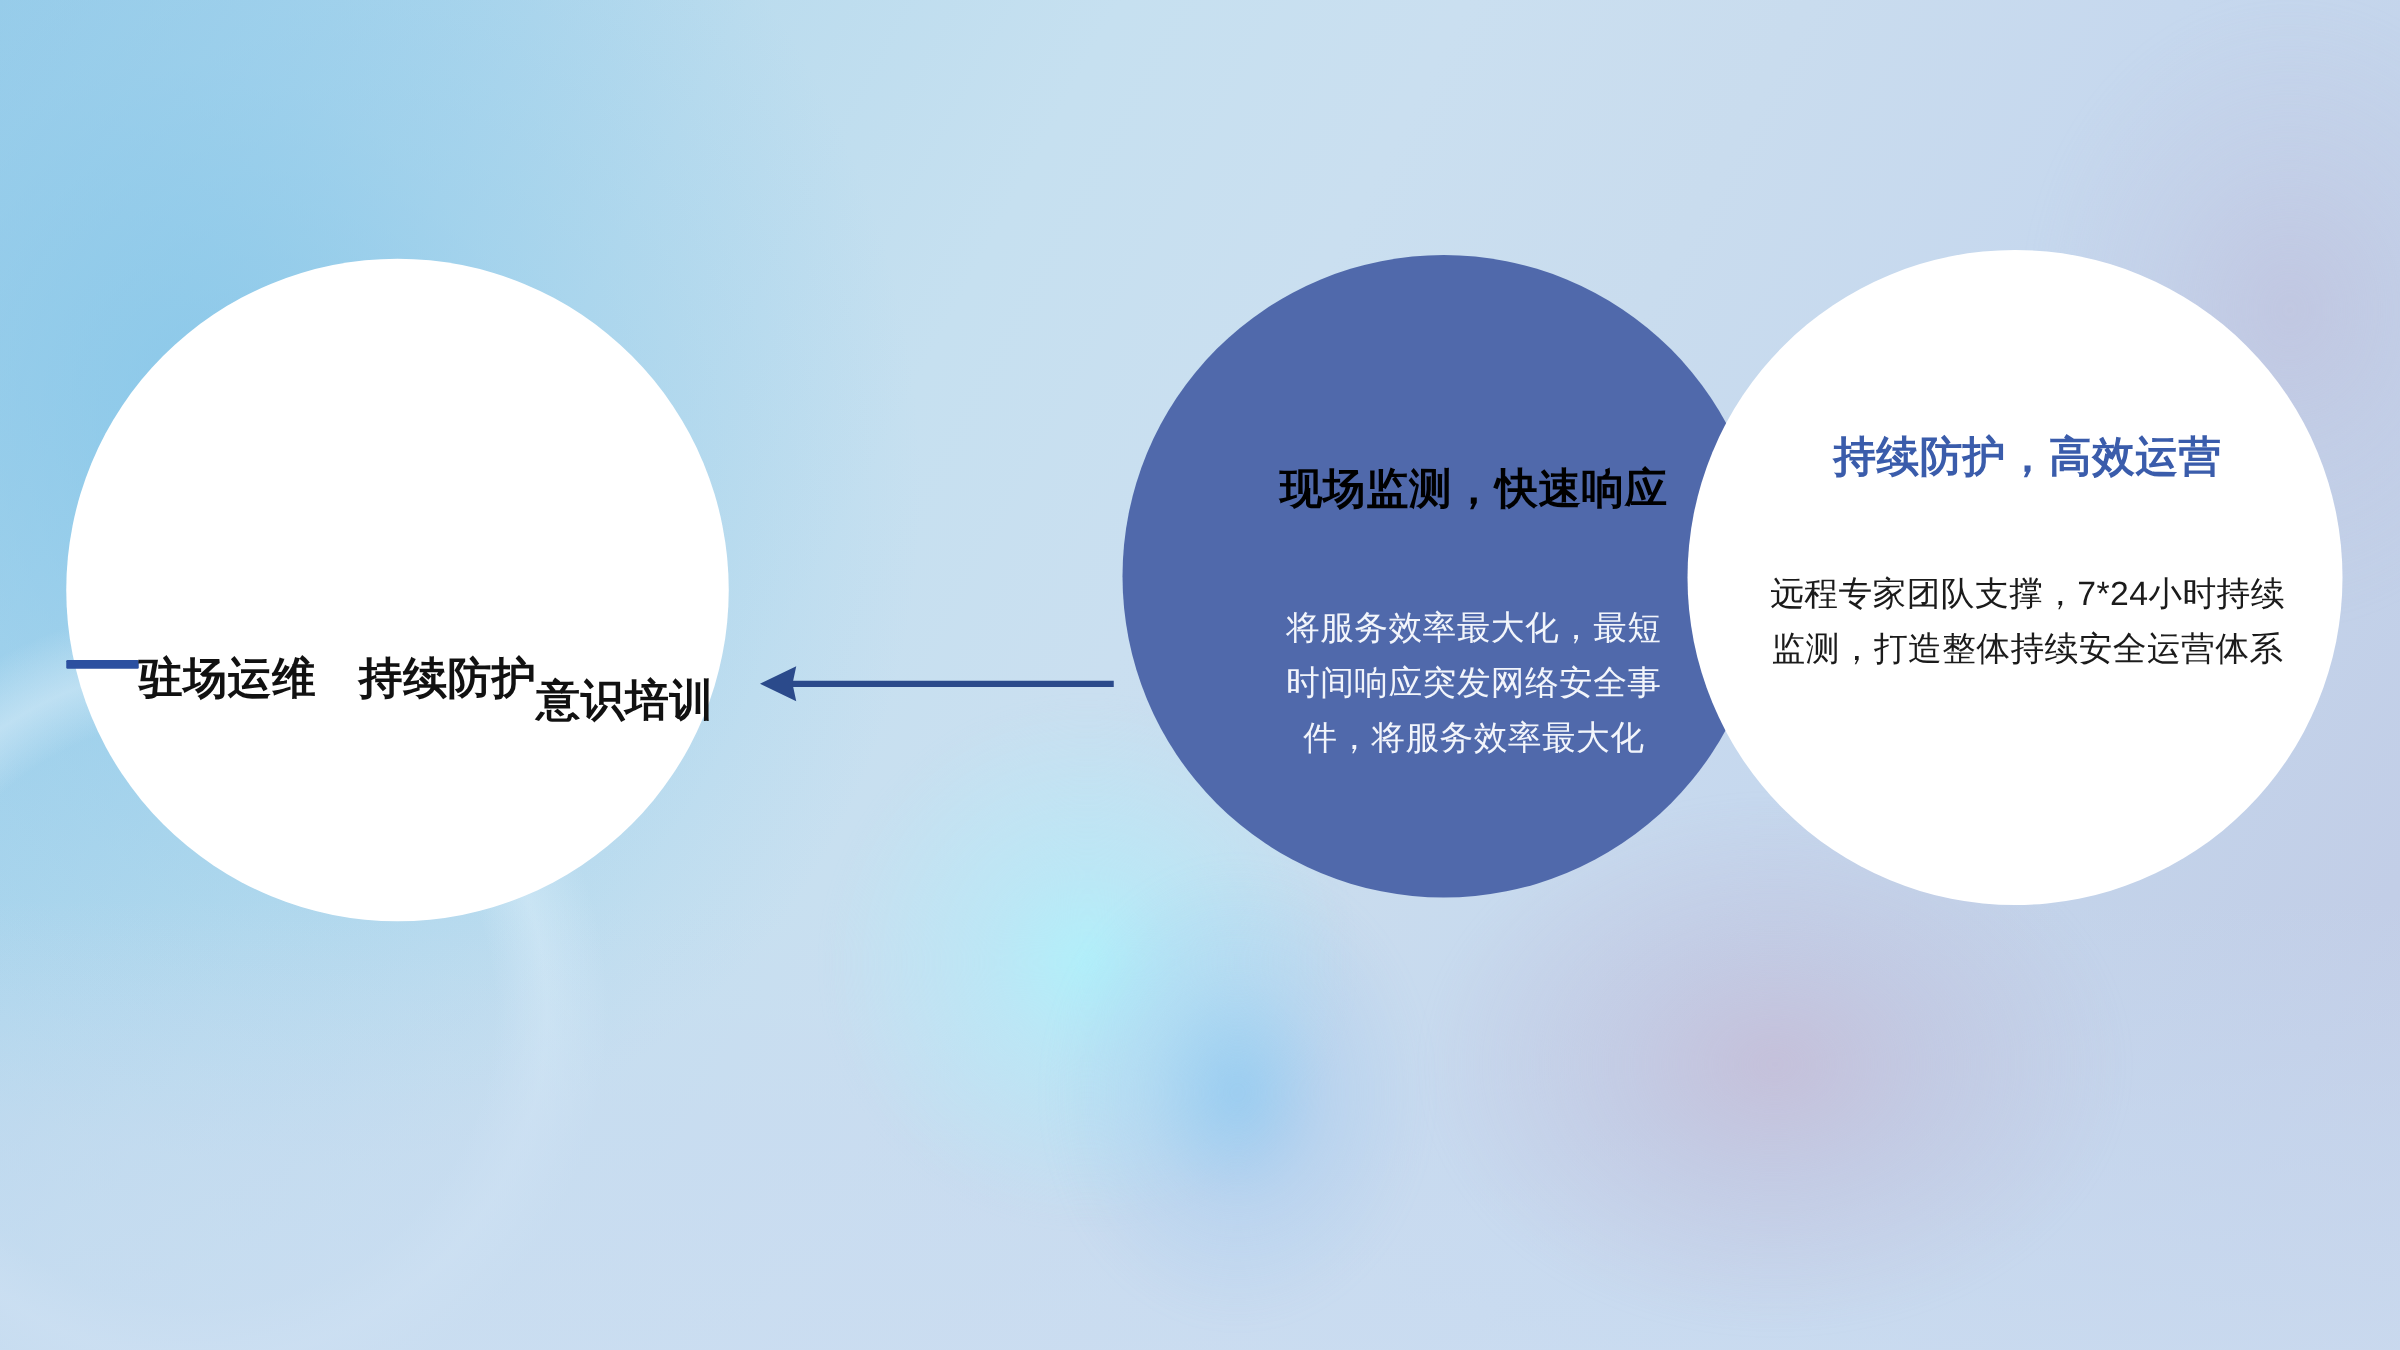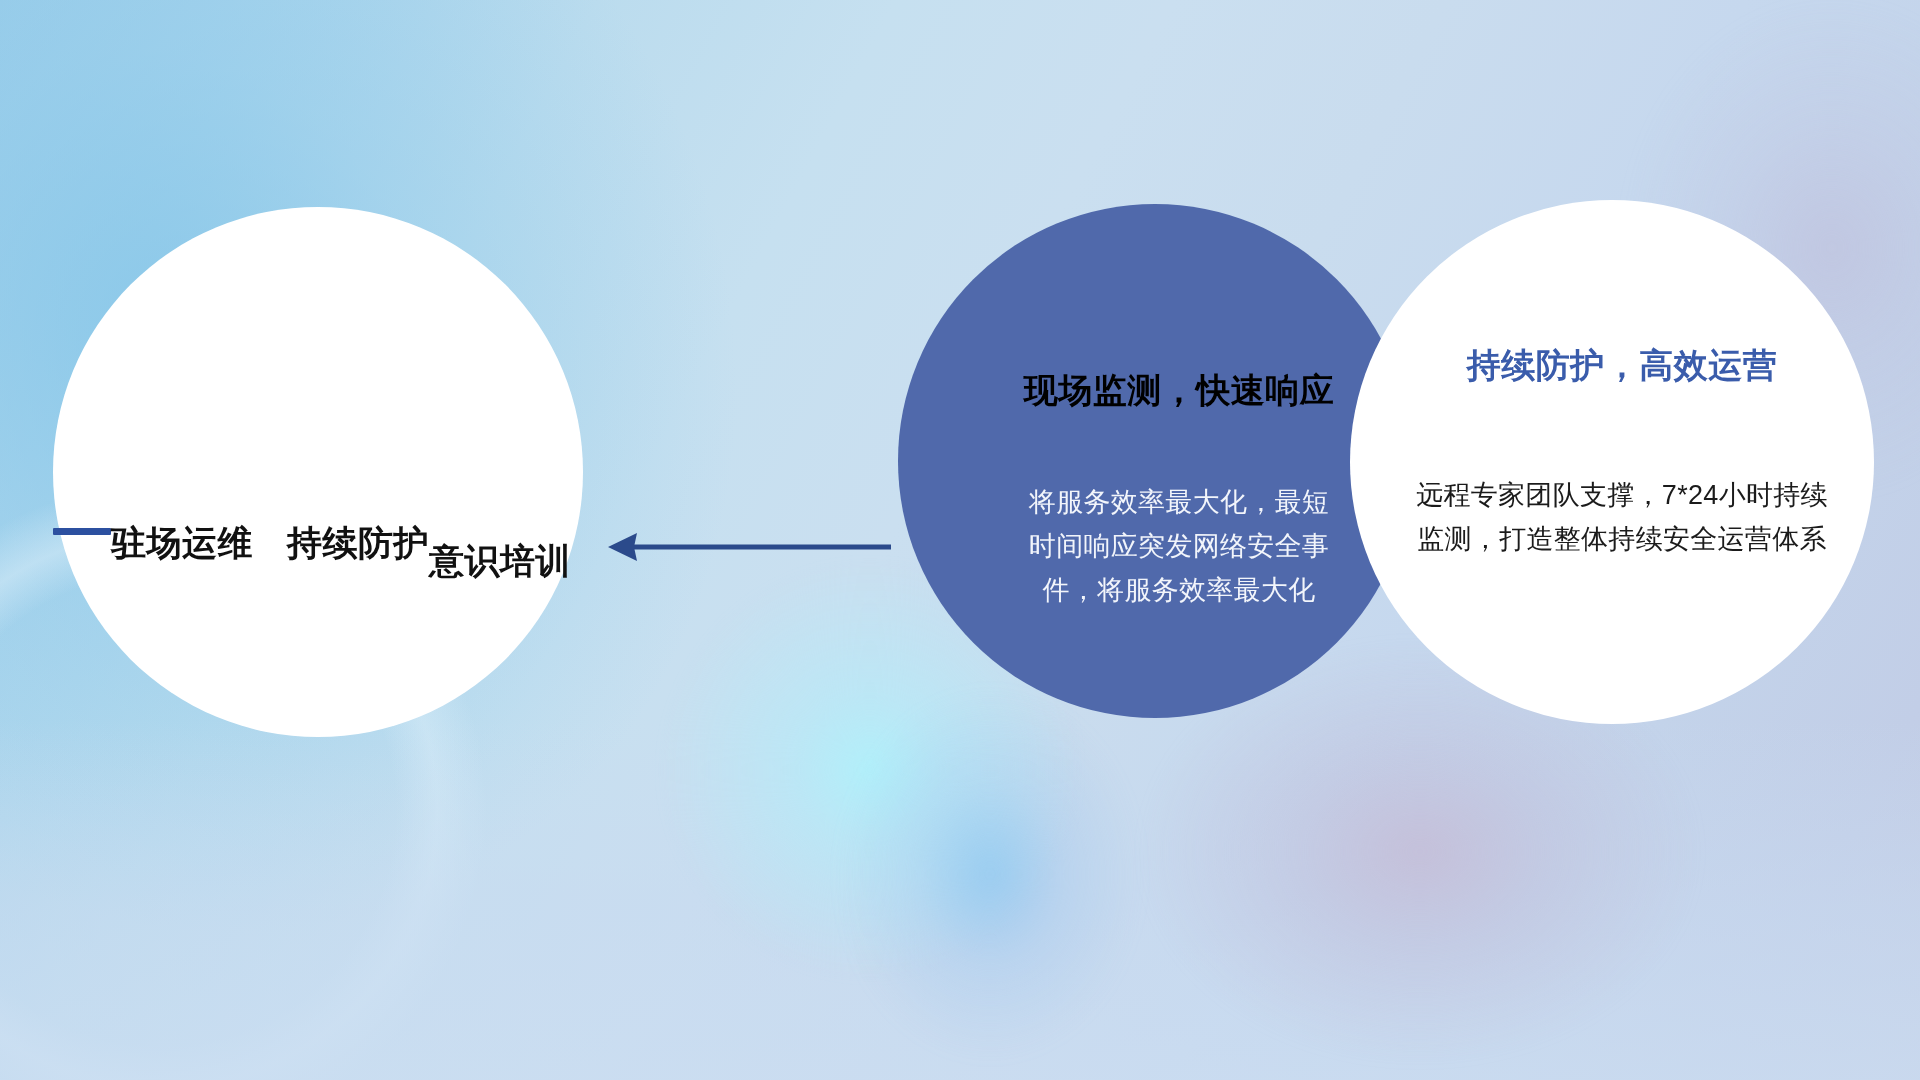--- a/index.html
+++ b/index.html
@@ -209,21 +209,21 @@
     padding-top: 143px;
     padding-left: 34px;
     padding-right: 14px;
   }
   .right-title {
     font-size: 34px;
     font-weight: 700;
     color: #3a5cab;
     letter-spacing: 0.5px;
     white-space: nowrap;
-    margin-bottom: 84px;
+    margin-bottom: 64px;
   }
   .right-body {
     width: 436px;
     font-size: 27px;
     line-height: 44px;
     color: #1b1b1b;
     text-align: center;
     letter-spacing: 0.3px;
   }
 

